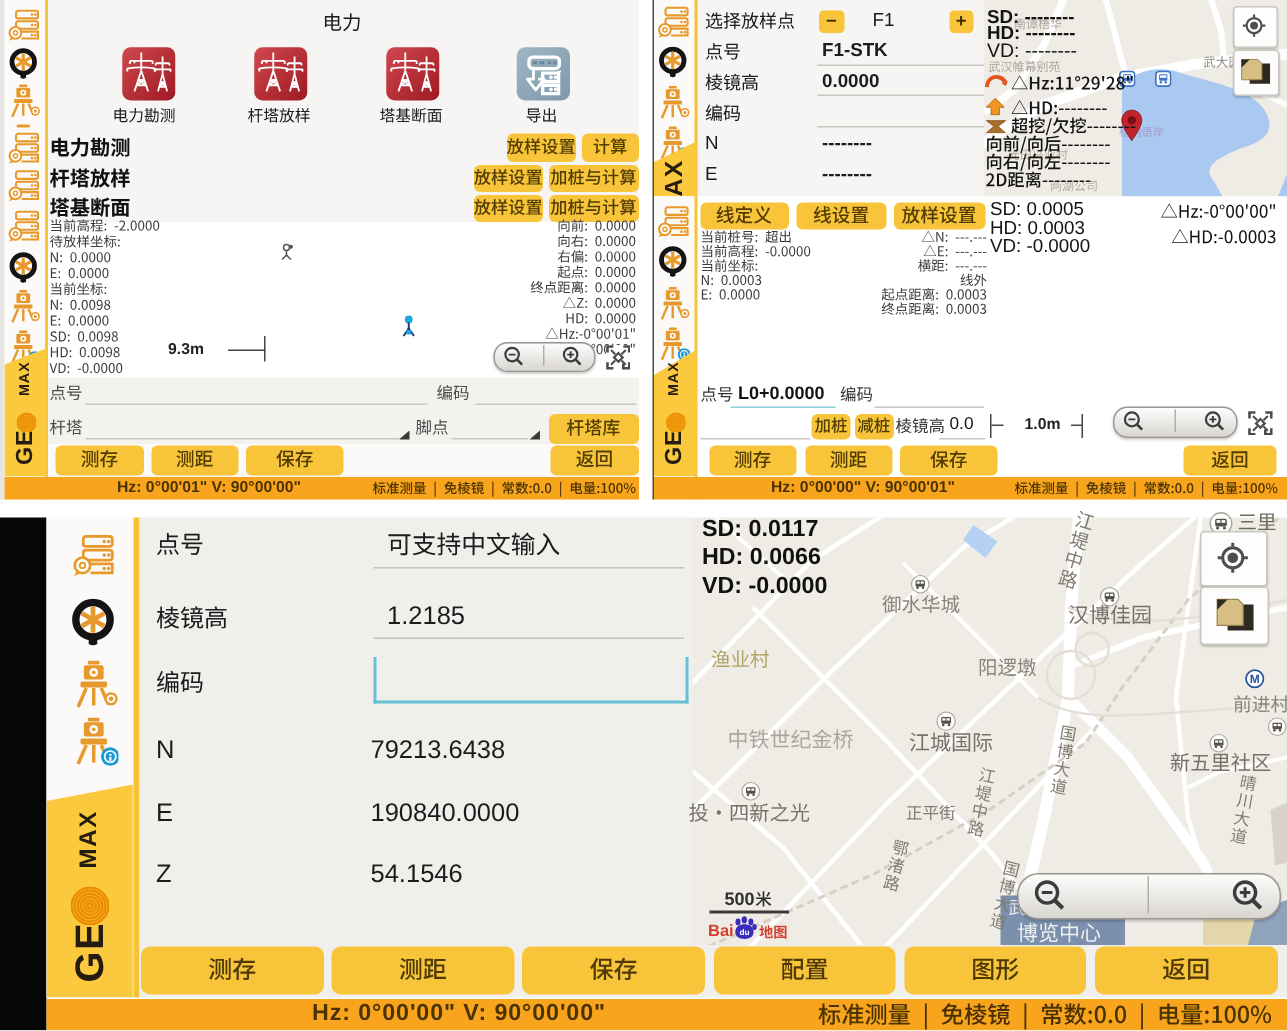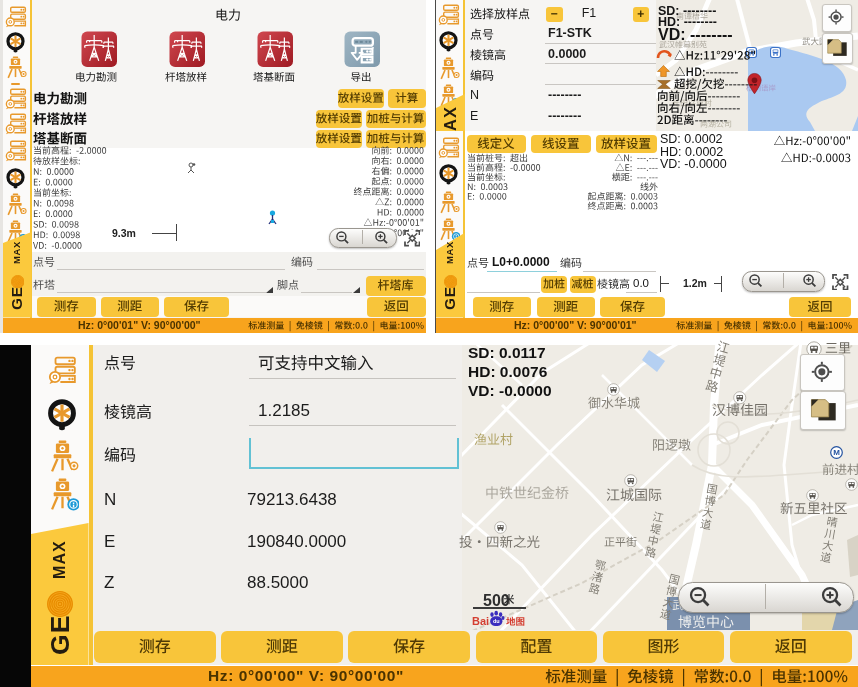--- a/index.html
+++ b/index.html
@@ -1335,21 +1335,21 @@
 <svg class="a" style="left:825.19px;top:36.19px" width="22.62" height="22.62" viewBox="0 0 25 23">
       <path d="M9 6 L24 6 L24 21 L9 21 Z" fill="#2e2a21"></path>
       <path d="M3 3 L15 3 L18 6 L18 18 L3 18 Z" fill="#d6be85" stroke="#9a854e" stroke-width="0.7"></path>
       <path d="M3 3 L9 3 L3 9 Z" fill="#2e2a21"></path>
     </svg>
 
 <div class="a h" style="font-size:12.5px;color:#141414;font-weight:bold;top:5.1875px;left:658px;">SD: --------</div>
 
 <div class="a h" style="font-size:12.5px;color:#141414;font-weight:bold;top:15.9875px;left:658px;">HD: --------</div>
 
-<div class="a h" style="font-size:16px;color:#141414;font-weight:bold;top:26.7875px;left:658px;">VD: --------</div>
+<div class="a h" style="font-size:13px;color:#141414;font-weight:normal;top:26.7875px;left:658px;">VD: --------</div>
 
 <svg class="a" style="left:656px;top:48px" width="16" height="14" viewBox="0 0 16 14">
       <path d="M2 10 C2 5 6 2.5 10 3.5 C12.5 4.2 14 6 14.3 8" fill="none" stroke="#e2541c" stroke-width="2.6"></path>
       <path d="M11.5 7.5 L14.6 9.3 L15.8 5.6 Z" fill="#e2541c"></path>
     </svg>
 
 <svg class="a t">
       <g transform="translate(674.0 59.6) scale(0.01150 -0.01150)" fill="#141414">
         <use href="#gm25b3" x="0"></use>
         <use href="#gm0048" x="1000"></use>
@@ -1580,23 +1580,23 @@
 
 <svg class="a t">
       <g transform="translate(601.0 148.0) scale(0.01250 -0.01250)" fill="#533d02">
         <use href="#gm653e" x="0"></use>
         <use href="#gm6837" x="1000"></use>
         <use href="#gm8bbe" x="2000"></use>
         <use href="#gm7f6e" x="3000"></use>
       </g>
     </svg>
 
-<div class="a h" style="font-size:12.5px;color:#141414;font-weight:normal;top:133.188px;left:660px;">SD: 0.0002</div>
-
-<div class="a h" style="font-size:12.5px;color:#141414;font-weight:normal;top:145.688px;left:660px;">HD: 0.0002</div>
+<div class="a h" style="font-size:12.5px;color:#141414;font-weight:normal;top:133.188px;left:660px;">SD: 0.0005</div>
+
+<div class="a h" style="font-size:12.5px;color:#141414;font-weight:normal;top:145.688px;left:660px;">HD: 0.0003</div>
 
 <div class="a h" style="font-size:12.5px;color:#141414;font-weight:normal;top:158.188px;left:660px;">VD: -0.0000</div>
 
 <svg class="a t">
       <g transform="translate(773.7 145.1) scale(0.01150 -0.01150)" fill="#141414">
         <use href="#gr25b3" x="0"></use>
         <use href="#gr0048" x="1000"></use>
         <use href="#gr007a" x="1728"></use>
         <use href="#gr003a" x="2203"></use>
         <use href="#gr002d" x="2481"></use>
@@ -1825,21 +1825,21 @@
     </svg>
 
 <div class="a h" style="font-size:11.5px;color:#141414;font-weight:normal;top:277.733px;left:633px;">0.0</div>
 
 <div class="a" style="left:626px;top:291.5px;width:31px;height:1px;background:#c9c6c2;"></div>
 
 <div class="a" style="left:660px;top:276px;width:1.2px;height:16px;background:#444;"></div>
 
 <div class="a" style="left:661px;top:283px;width:8px;height:1.2px;background:#444;"></div>
 
-<div class="a h" style="font-size:10.5px;color:#222;font-weight:bold;top:278.277px;left:683px;">1.2m</div>
+<div class="a h" style="font-size:10.5px;color:#222;font-weight:bold;top:278.277px;left:683px;">1.0m</div>
 
 <div class="a" style="left:721px;top:276px;width:1.2px;height:16px;background:#444;"></div>
 
 <div class="a" style="left:713.5px;top:283px;width:8px;height:1.2px;background:#444;"></div>
 
 <div class="a" style="left:742px;top:271px;width:81px;height:19px;background:linear-gradient(#fdfdfc,#d9d6d1);border-radius:9.5px;border:1px solid #9a968f;box-shadow:0 1px 2px rgba(0,0,0,.25);"></div>
 
 <div class="a" style="left:782.5px;top:273px;width:1.2px;height:15px;background:#b3afa8;"></div>
 
 <svg class="a" style="left:748.27px;top:273.09px" width="14.82" height="14.82" viewBox="0 0 18 18">
@@ -2077,21 +2077,21 @@
 <div class="a h" style="font-size:17px;color:#1c1c1c;font-weight:normal;top:490.735px;left:104px;">N</div>
 
 <div class="a h" style="font-size:17px;color:#1c1c1c;font-weight:normal;top:490.735px;left:247px;">79213.6438</div>
 
 <div class="a h" style="font-size:17px;color:#1c1c1c;font-weight:normal;top:532.735px;left:104px;">E</div>
 
 <div class="a h" style="font-size:17px;color:#1c1c1c;font-weight:normal;top:532.735px;left:247px;">190840.0000</div>
 
 <div class="a h" style="font-size:17px;color:#1c1c1c;font-weight:normal;top:574.235px;left:104px;">Z</div>
 
-<div class="a h" style="font-size:17px;color:#1c1c1c;font-weight:normal;top:574.235px;left:247px;">88.5000</div>
+<div class="a h" style="font-size:17px;color:#1c1c1c;font-weight:normal;top:574.235px;left:247px;">54.1546</div>
 
 <div class="a" style="left:462px;top:345px;width:396px;height:285px;background:#efece5;"></div>
 
 <svg class="a" style="left:462px;top:345px" width="396" height="285" viewBox="0 0 396 285">
 <g stroke="#ffffff" fill="none">
 <path d="M-10 120 L80 28 L140 -10" stroke-width="3"></path>
 <path d="M-10 205 L95 100 L180 20 L230 -10" stroke-width="3"></path>
 <path d="M30 295 L130 190 L230 95 L300 30 L340 -5" stroke-width="3"></path>
 <path d="M120 295 L220 190 L268 140" stroke-width="3"></path>
 <path d="M-35 140 L60 220 L120 295" stroke-width="3"></path>
@@ -2395,21 +2395,21 @@
       <circle cx="9" cy="9.6" r="0.9" fill="#55524c"></circle>
     </svg>
 
 <svg class="a" style="left:830px;top:446px" width="13" height="13" viewBox="0 0 13 13">
       <circle cx="6.5" cy="6.5" r="5.8" fill="#fff" stroke="#2453a0" stroke-width="1.2"></circle>
       <text x="6.5" y="9.3" text-anchor="middle" font-size="8" font-weight="bold" fill="#2453a0" font-family="Liberation Sans">M</text>
     </svg>
 
 <div class="a h" style="font-size:15.5px;color:#111;font-weight:bold;top:344.553px;left:468px;">SD: 0.0117</div>
 
-<div class="a h" style="font-size:15.5px;color:#111;font-weight:bold;top:363.553px;left:468px;">HD: 0.0076</div>
+<div class="a h" style="font-size:15.5px;color:#111;font-weight:bold;top:363.553px;left:468px;">HD: 0.0066</div>
 
 <div class="a h" style="font-size:15.5px;color:#111;font-weight:bold;top:382.553px;left:468px;">VD: -0.0000</div>
 
 <div class="a" style="left:800px;top:354px;width:43px;height:35px;background:#fdfdfd;border-radius:3px;border:1px solid #c9c6c0;box-shadow:0 1px 1.5px rgba(0,0,0,.2);"></div>
 
 <svg class="a" style="left:810.65px;top:360.65px" width="21.7" height="21.7" viewBox="0 0 22 22">
       <circle cx="11" cy="11" r="6.8" fill="none" stroke="#4e4e4e" stroke-width="2"></circle>
       <circle cx="11" cy="11" r="3.6" fill="#4e4e4e"></circle>
       <g stroke="#4e4e4e" stroke-width="2">
         <line x1="11" y1="0.8" x2="11" y2="3.6"></line>
@@ -2420,21 +2420,21 @@
     </svg>
 
 <div class="a" style="left:800px;top:391px;width:44px;height:37px;background:#fdfdfd;border-radius:3px;border:1px solid #c9c6c0;box-shadow:0 1px 1.5px rgba(0,0,0,.2);"></div>
 
 <svg class="a" style="left:807.57px;top:395.07px" width="28.86" height="28.86" viewBox="0 0 25 23">
       <path d="M9 6 L24 6 L24 21 L9 21 Z" fill="#2e2a21"></path>
       <path d="M3 3 L15 3 L18 6 L18 18 L3 18 Z" fill="#d6be85" stroke="#9a854e" stroke-width="0.7"></path>
       <path d="M3 3 L9 3 L3 9 Z" fill="#2e2a21"></path>
     </svg>
 
-<div class="a h" style="font-size:16px;color:#2e2e2e;font-weight:bold;top:593.005px;left:483px;">500</div>
+<div class="a h" style="font-size:12px;color:#2e2e2e;font-weight:bold;top:593.005px;left:483px;">500</div>
 
 <svg class="a t">
       <g transform="translate(503.5 603.4) scale(0.01100 -0.01100)" fill="#2e2e2e">
         <use href="#gm7c73" x="0"></use>
       </g>
     </svg>
 
 <div class="a" style="left:473px;top:607px;width:53px;height:2px;background:#3a3a3a;"></div>
 
 <div class="a h" style="left:472px;top:616px;font-size:11px;font-weight:bold;color:#d43e31;">Bai</div>

